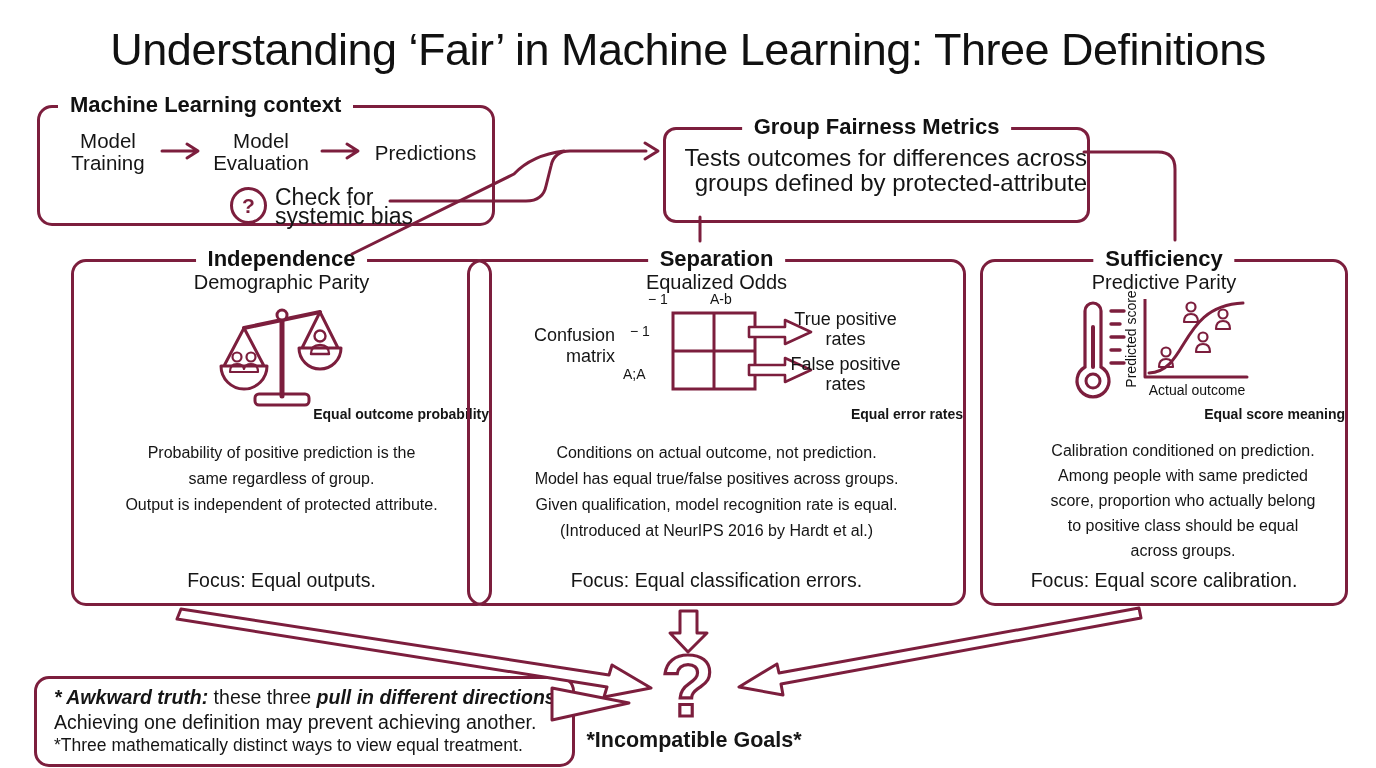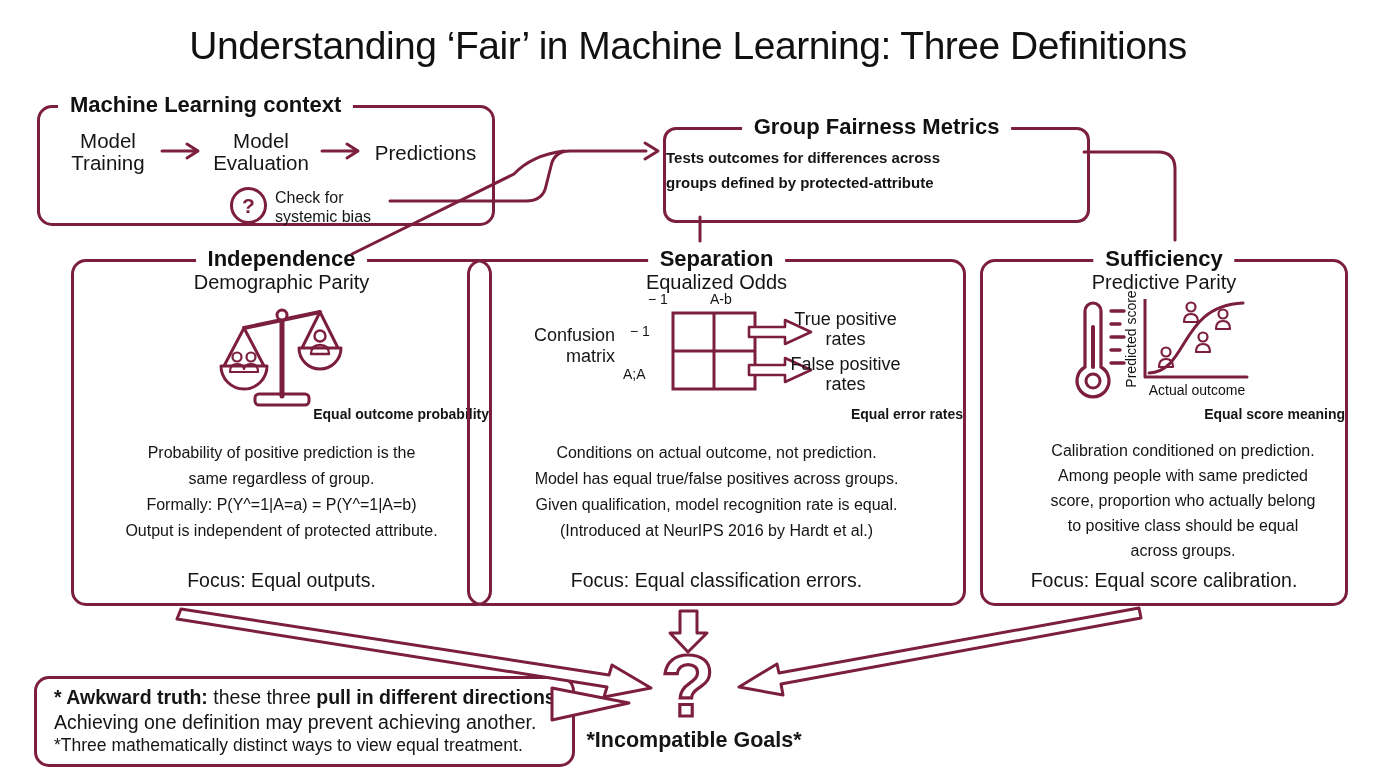--- a/index.html
+++ b/index.html
@@ -1,45 +1,45 @@
 <!DOCTYPE html>
 <html><head>
 <meta charset="utf-8">
 <style>
   html,body{margin:0;padding:0;background:#ffffff;}
   .canvas{position:relative;width:1376px;height:768px;background:#fff;overflow:hidden;
           font-family:"Liberation Sans","DejaVu Sans",sans-serif;color:#151515;}
   .abs{position:absolute;}
   .overlay{position:absolute;left:0;top:0;width:1376px;height:768px;z-index:3;pointer-events:none;}
   .page-title{position:absolute;left:0;top:24px;width:1376px;text-align:center;
-              font-size:39px;font-weight:500;letter-spacing:-0.5px;color:#111;}
+              font-size:45px;font-weight:500;letter-spacing:-0.5px;color:#111;}
   .box{position:absolute;border:3px solid #7c1e3d;border-radius:15px;z-index:2;background:transparent;}
   .box-title{position:absolute;top:-16px;background:#fff;padding:0 12px;font-weight:bold;
              font-size:22px;color:#111;white-space:nowrap;z-index:4;}
   .centered-title{left:50%;transform:translateX(-50%);}
   .subtitle{width:100%;text-align:center;padding-top:9px;font-size:20px;}
   .heading{position:absolute;left:0;width:100%;text-align:right;font-weight:bold;font-size:14px;}
   .bodytext{position:absolute;left:0;width:100%;text-align:center;font-size:16px;line-height:26px;}
   .bodytext span{display:block;}
   .focus{position:absolute;left:0;bottom:11px;width:100%;text-align:center;font-size:19.5px;}
-  .gfm-body{width:100%;text-align:left;font-size:15px;line-height:25px;padding-top:15px;font-weight:bold;}
+  .gfm-body{width:100%;text-align:right;font-size:24px;line-height:25px;padding-top:15px;}
   .gfm-body span{display:block;}
   .step{position:absolute;text-align:center;font-size:20.5px;line-height:22px;}
   .step span{display:block;}
   .qcircle{position:absolute;width:31px;height:31px;border:3px solid #7c1e3d;border-radius:50%;
            color:#7c1e3d;font-weight:bold;font-size:21px;text-align:center;line-height:31px;}
-  .checktext{position:absolute;font-size:16px;line-height:19px;}
+  .checktext{position:absolute;font-size:23px;line-height:19px;}
   .checktext span{display:block;}
   .mini{font-size:14px;color:#111;}
   .bubble{position:absolute;left:34px;top:676px;width:518px;height:79px;border:3px solid #7c1e3d;
           border-radius:15px;z-index:2;background:#fff;padding-left:17px;padding-top:6px;}
   .bubble .l1{font-size:19.5px;line-height:25px;}
   .bubble .l2{font-size:19.5px;line-height:24px;}
   .bubble .l3{font-size:17.5px;line-height:23px;}
-  .b{font-weight:bold;}
+  .b{font-weight:bold;font-style:italic;}
   .incompat{position:absolute;left:560px;top:728px;width:268px;text-align:center;
             font-weight:bold;font-size:21.5px;z-index:2;}
   .mx-label{position:absolute;text-align:right;font-size:18px;line-height:21px;}
   .mx-label span{display:block;}
   .mx-tick{position:absolute;font-size:14px;white-space:nowrap;}
   .mx-out{position:absolute;text-align:center;font-size:18px;line-height:20px;}
   .mx-out span{display:block;}
   .ylab{position:absolute;left:148px;top:77px;transform:translate(-50%,-50%) rotate(-90deg);
         white-space:nowrap;}
   .xlab{position:absolute;left:158px;top:120px;width:112px;text-align:center;}
@@ -124,21 +124,20 @@
 
         <path d="M 113 14 L 95 50 M 113 14 L 131 50 M 92 50 L 134 50 M 92 50 A 21 21 0 0 0 134 50" stroke-width="3"></path>
         <circle cx="113" cy="38" r="5.5" stroke-width="2.4"></circle>
         <path d="M 104 56 Q 104 47 113 47 Q 122 47 122 56 Z" stroke-width="2.4"></path>
       </g>
     </svg>
     <div class="heading" style="top:144px;">Equal outcome probability</div>
     <div class="bodytext" style="top:178px;">
       <span>Probability of positive prediction is the</span>
       <span>same regardless of group.</span>
-      <span>Formally: P(Y^=1|A=a) = P(Y^=1|A=b)</span>
       <span>Output is independent of protected attribute.</span>
     </div>
     <div class="focus">Focus: Equal outputs.</div>
   </div>
 
   <div class="box" style="left:467px;top:259px;width:493px;height:341px;">
     <span class="box-title centered-title">Separation</span>
     <div class="subtitle">Equalized Odds</div>
 
     <div class="mx-label" style="left:60px;top:63px;width:85px;">

